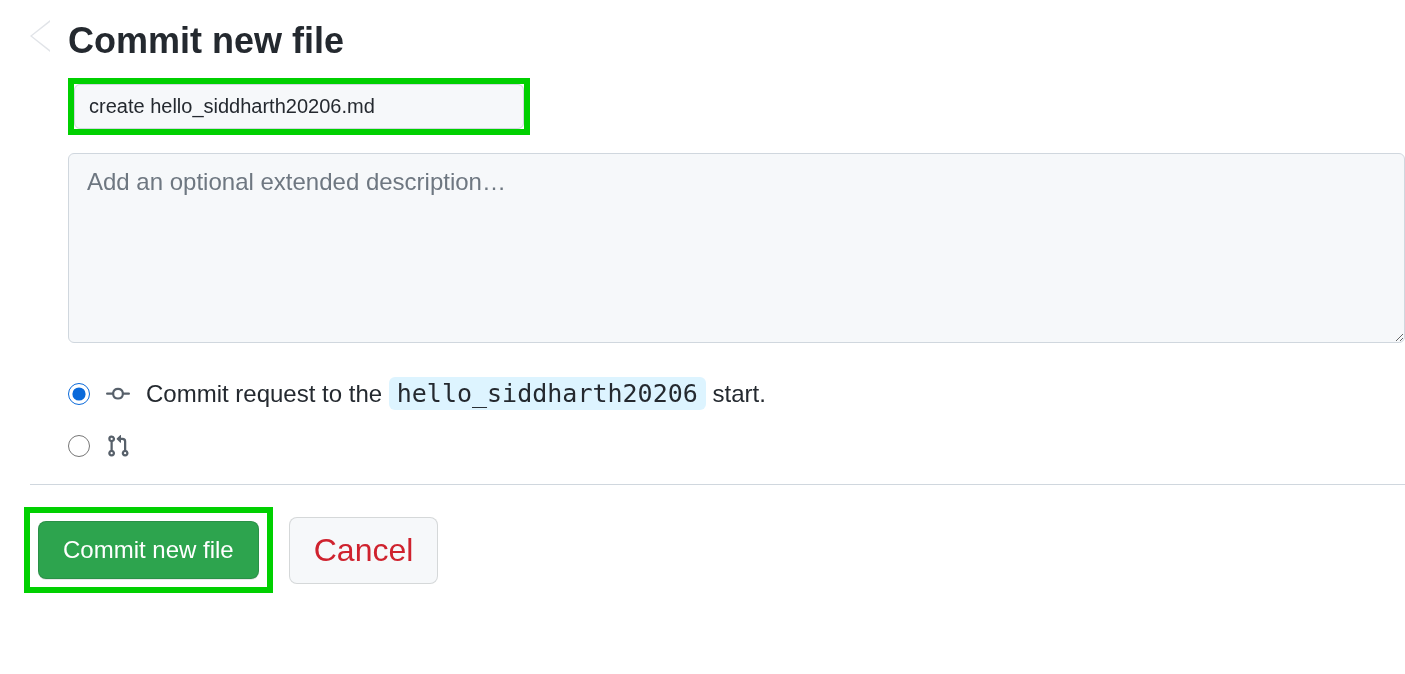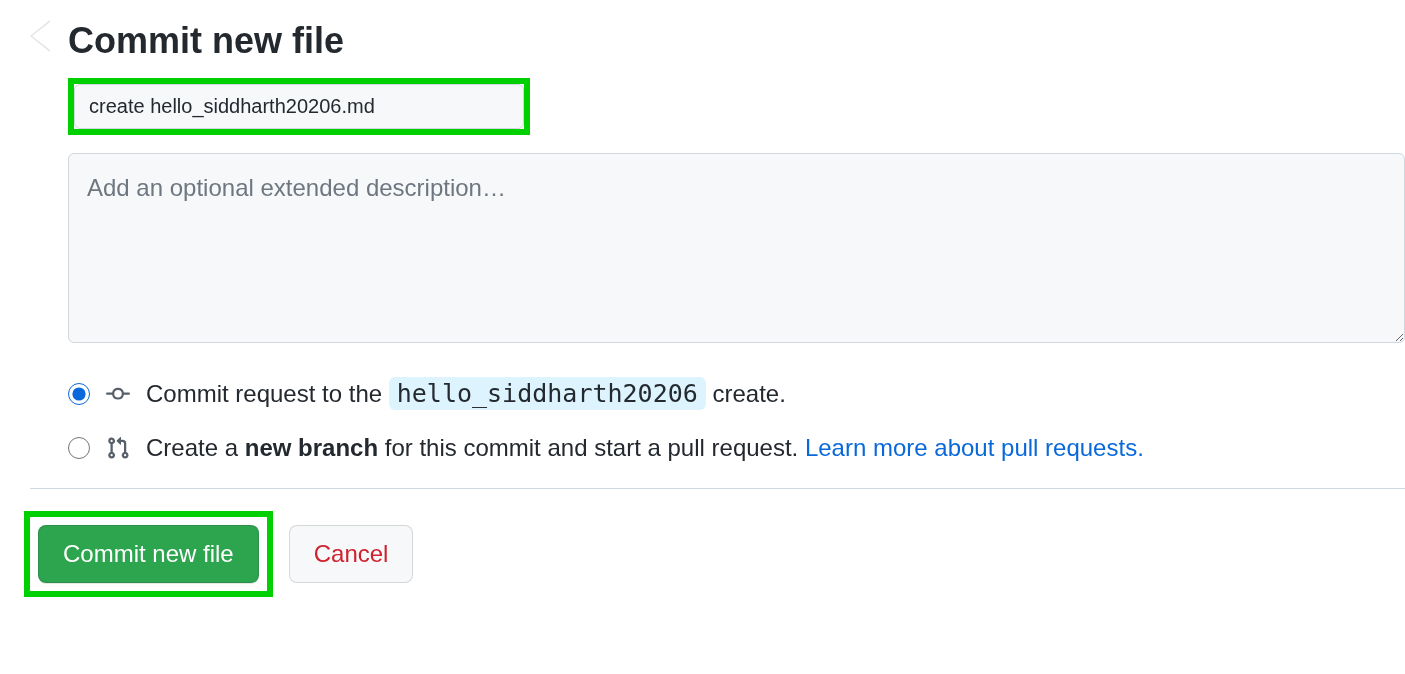--- a/index.html
+++ b/index.html
@@ -62,21 +62,21 @@
       position: relative;
     }
     .description-area {
       margin-top: 14px;
       width: 100%;
     }
     .description-textarea {
       width: 100%;
       min-height: 190px;
       font-size: 24px;
-      padding: 20px 18px;
+      padding: 14px 18px;
       border: 1px solid #d0d7de;
       border-radius: 6px;
       background: #f6f8fa;
       color: #24292f;
       font-family: inherit;
       resize: vertical;
       outline: none;
     }
     .description-textarea::placeholder {
       color: #6e7781;
@@ -152,21 +152,21 @@
       font-weight: 500;
       cursor: pointer;
       box-shadow: 0 1px 0 rgba(27,31,36,0.1);
     }
     .btn-danger-outline {
       background: #f6f8fa;
       color: #cf222e;
       border: 1px solid rgba(27,31,36,0.15);
       border-radius: 8px;
       padding: 14px 24px;
-      font-size: 24px;
+      font-size: 32px;
       font-weight: 500;
       cursor: pointer;
     }
   </style>
 </head>
 <body>
 
 <div class="container">
   <div class="speech-pointer"></div>
 
@@ -184,34 +184,31 @@
 
   <div class="radio-group">
     <div class="radio-row">
       <input type="radio" name="commit-choice" class="radio-input" checked="" style="">
       <span class="radio-icon">
         <svg viewBox="0 0 16 16" width="24" height="24" fill="currentColor">
             <path d="M11.93 8.5a4.002 4.002 0 0 1-7.86 0H.75a.75.75 0 0 1 0-1.5h3.32a4.002 4.002 0 0 1 7.86 0h3.32a.75.75 0 0 1 0 1.5Zm-1.43-.75a2.5 2.5 0 1 0-5 0 2.5 2.5 0 0 0 5 0Z"></path>
           </svg>
       </span>
       <span class="radio-label">
-        <span>Commit request to the </span><span class="branch-tag">hello_siddharth20206</span><span> create.</span>
+        <span>Commit request to the </span><span class="branch-tag">hello_siddharth20206</span><span> start.</span>
       </span>
     </div>
 
     <div class="radio-row">
       <input type="radio" name="commit-choice" class="radio-input" style="">
       <span class="radio-icon">
         <svg viewBox="0 0 16 16" width="24" height="24" fill="currentColor">
             <path d="M1.5 3.25a2.25 2.25 0 1 1 3 2.122v5.256a2.251 2.251 0 1 1-1.5 0V5.372A2.25 2.25 0 0 1 1.5 3.25Zm5.677-.177L9.573.677A.25.25 0 0 1 10 .854V2.5h1A2.5 2.5 0 0 1 13.5 5v5.628a2.251 2.251 0 1 1-1.5 0V5a1 1 0 0 0-1-1h-1v1.646a.25.25 0 0 1-.427.177L7.177 3.427a.25.25 0 0 1 0-.354ZM3.75 2.5a.75.75 0 1 0 0 1.5.75.75 0 0 0 0-1.5Zm0 9.5a.75.75 0 1 0 0 1.5.75.75 0 0 0 0-1.5Zm8.25.75a.75.75 0 1 0 1.5 0 .75.75 0 0 0-1.5 0Z"></path>
           </svg>
       </span>
-      <span class="radio-label">
-        <span>Create a </span><span class="bold">new branch</span><span> for this commit and start a pull request. </span><a class="link">Learn more about pull requests.</a>
-      </span>
     </div>
   </div>
 
   <hr class="divider">
 
   <div class="button-row">
     <div class="highlight-box-2">
       <button class="btn-primary">Commit new file</button>
     </div>
     <button class="btn-danger-outline">Cancel</button>

